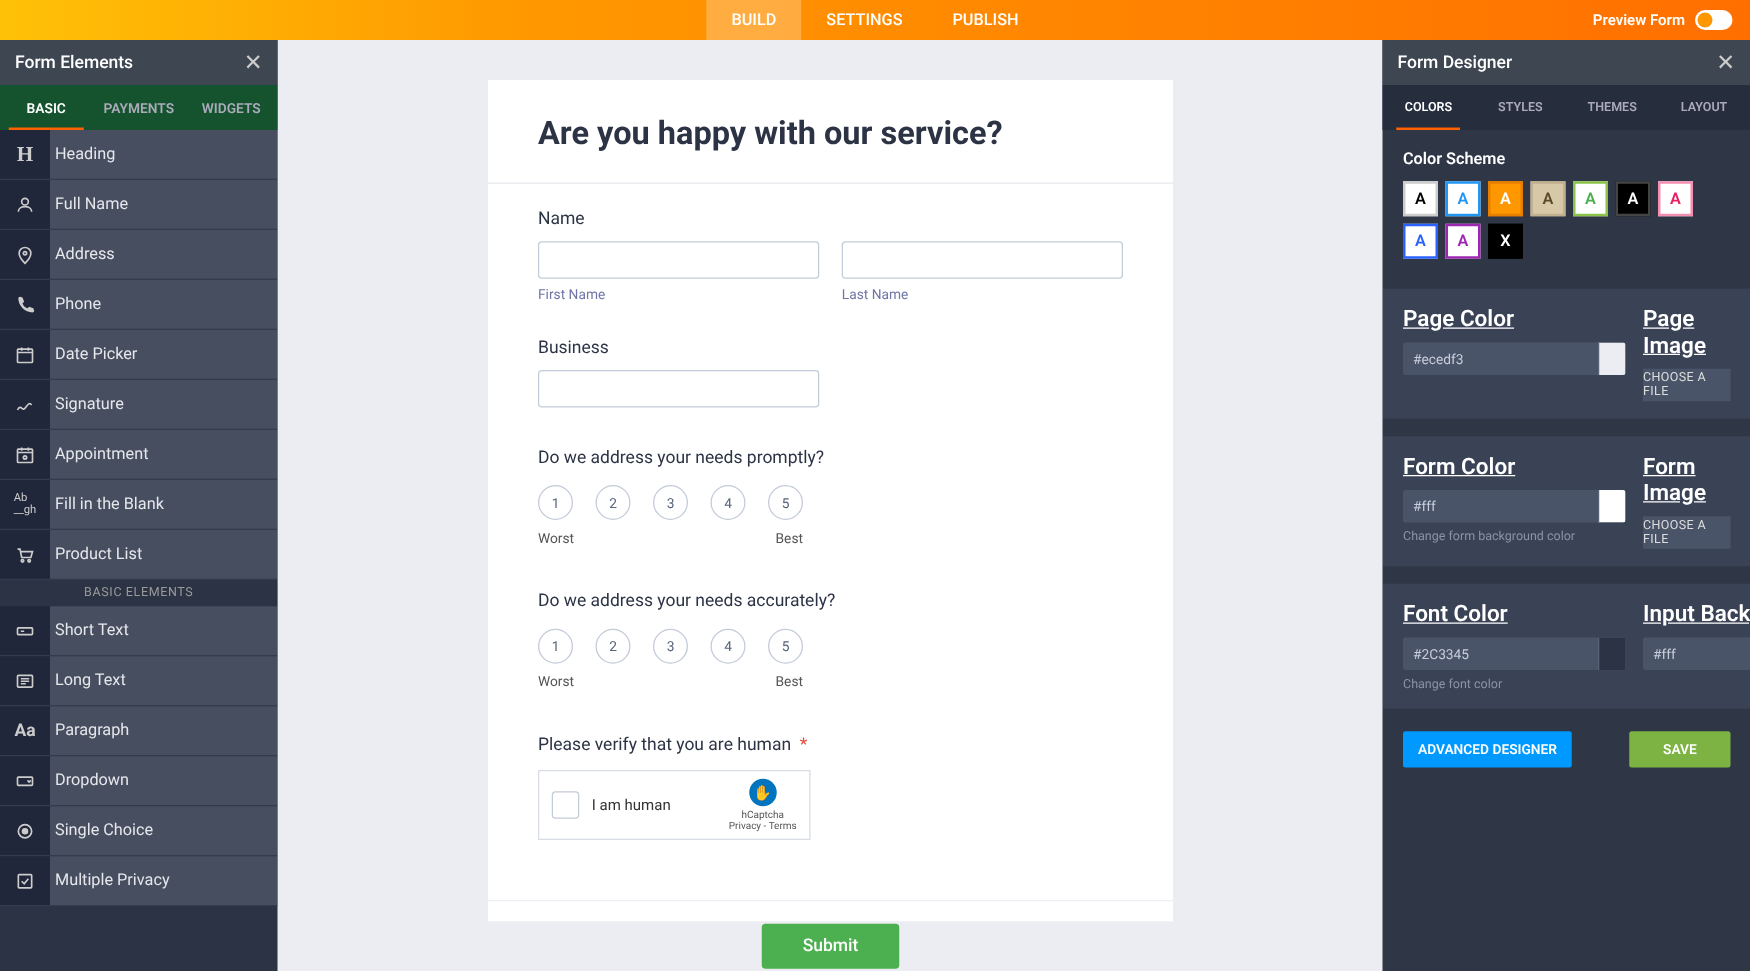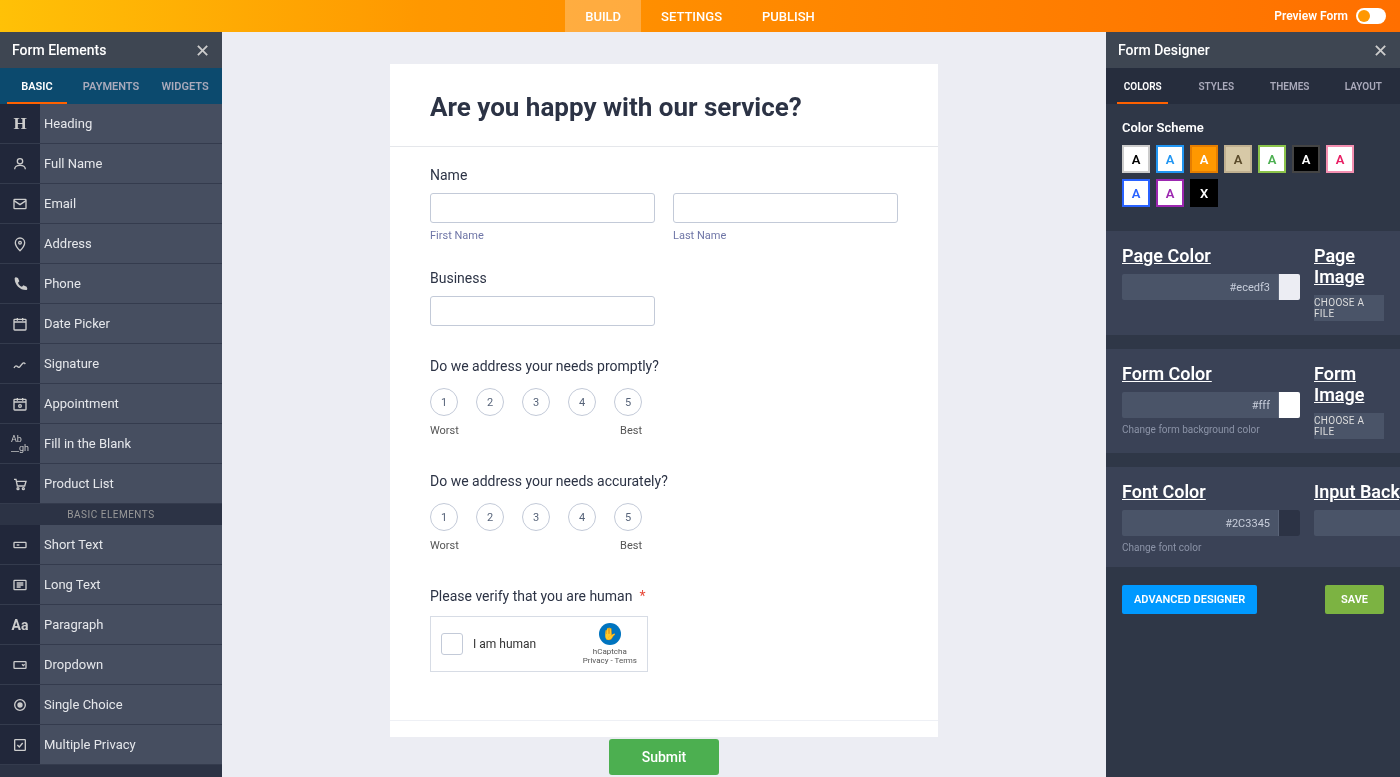--- a/index.html
+++ b/index.html
@@ -11,21 +11,21 @@
 .preview { position: absolute; right: 14px; display: flex; align-items: center; gap: 8px; color: #fff; font-size: 12px; font-weight: 600; }
 .toggle { width: 30px; height: 16px; background: #fff; border-radius: 10px; position: relative; }
 .toggle::after { content: ''; width: 12px; height: 12px; background: #ff9800; border-radius: 50%; position: absolute; top: 2px; left: 2px; }
 
 .layout { display: flex; height: calc(100vh - 32px); }
 
 
 .left-panel { width: 222px; background: #2c3345; color: #fff; display: flex; flex-direction: column; }
 .panel-header { height: 36px; background: #3e4652; display: flex; align-items: center; justify-content: space-between; padding: 0 12px; font-size: 14px; font-weight: 500; }
 .close-x { font-size: 18px; cursor: pointer; color: #ccc; }
-.left-tabs { display: flex; background: #0c4a6e; height: 36px; }
+.left-tabs { display: flex; background: #14532d; height: 36px; }
 .left-tab { flex: 1; display: flex; align-items: center; justify-content: center; font-size: 11px; font-weight: 600; color: #aab; cursor: pointer; position: relative; }
 .left-tab.active { color: #fff; }
 .left-tab.active::after { content: ''; position: absolute; bottom: 0; left: 10%; right: 10%; height: 2px; background: #ff6100; }
 .elements-list { flex: 1; overflow-y: auto; }
 .element-item { display: flex; align-items: center; height: 40px; cursor: pointer; border-bottom: 1px solid #343b4d; }
 .element-icon { width: 40px; display: flex; align-items: center; justify-content: center; background: #21273a; height: 100%; color: #ccc; }
 .element-label { padding-left: 4px; font-size: 13px; flex: 1; background: #464e60; height: 100%; display: flex; align-items: center; color: #e5e7eb; }
 .section-divider { background: #2c3345; text-align: center; font-size: 10px; padding: 5px 0; color: #999; letter-spacing: 0.5px; }
 
 
@@ -63,27 +63,27 @@
 .right-tab.active::after { content: ''; position: absolute; bottom: 0; left: 15%; right: 15%; height: 2px; background: #ff6100; }
 .right-body { padding: 16px; flex: 1; overflow-y: auto; }
 .section-title { font-size: 13px; font-weight: 600; margin-bottom: 10px; }
 .swatches { display: flex; flex-wrap: wrap; gap: 6px; margin-bottom: 24px; }
 .swatch { width: 28px; height: 28px; display: flex; align-items: center; justify-content: center; font-size: 13px; font-weight: 600; cursor: pointer; border: 2px solid transparent; }
 .color-group { background: #3a4256; margin: 0 -16px 14px; padding: 14px 16px; }
 .color-row { display: flex; gap: 14px; }
 .color-col { flex: 1; }
 .color-label { font-size: 18px; font-weight: 600; margin-bottom: 8px; text-decoration: underline; }
 .color-input-wrap { display: flex; background: #4a5468; border-radius: 2px; overflow: hidden; height: 26px; }
-.color-input { flex: 1; background: transparent; border: none; color: #c7cdda; font-size: 11px; padding: 0 8px; text-align: right; }
+.color-input { flex: 1; background: transparent; border: none; color: #c7cdda; font-size: 11px; padding: 0 8px; }
 .color-chip { width: 22px; border-left: 1px solid #5a6478; }
 .choose-file { background: #4a5468; color: #ddd; font-size: 10px; height: 26px; display: flex; align-items: center; justify-content: center; cursor: pointer; letter-spacing: 0.3px; }
 .help-text { font-size: 10px; color: #8b93a7; margin-top: 6px; }
 .action-row { display: flex; justify-content: space-between; margin-top: 18px; }
 .adv-btn { background: #09f; color: #fff; border: none; padding: 8px 12px; font-size: 11px; font-weight: 600; border-radius: 2px; cursor: pointer; }
-.save-btn { background: #7cb342; color: #fff; border: none; padding: 8px 16px; font-size: 11px; font-weight: 600; border-radius: 2px; cursor: pointer; }
+.save-btn { background: #7cb342; color: #fff; border: none; padding: 8px 27px; font-size: 11px; font-weight: 600; border-radius: 2px; cursor: pointer; }
 
 .elements-list::-webkit-scrollbar, .right-body::-webkit-scrollbar, .canvas::-webkit-scrollbar { width: 8px; }
 .elements-list::-webkit-scrollbar-thumb, .right-body::-webkit-scrollbar-thumb { background: #4a5468; }
 .canvas::-webkit-scrollbar-thumb { background: #c3cad8; }
 </style>
 </head>
 <body>
 
 <div class="topbar">
   <div class="topbar-tabs">
@@ -117,29 +117,20 @@
           <div class="element-label">Heading</div>
         </div>
         <div class="element-item">
           <div class="element-icon">
             <svg width="16" height="16" viewBox="0 0 24 24" fill="none" stroke="currentColor" stroke-width="2">
               <circle cx="12" cy="8" r="4"></circle>
               <path d="M4 20c0-4 4-6 8-6s8 2 8 6"></path>
             </svg>
           </div>
           <div class="element-label">Full Name</div>
-        </div>
-        <div class="element-item">
-          <div class="element-icon">
-            <svg width="16" height="16" viewBox="0 0 24 24" fill="none" stroke="currentColor" stroke-width="2">
-              <rect x="3" y="5" width="18" height="14" rx="1"></rect>
-              <path d="M3 7l9 6 9-6"></path>
-            </svg>
-          </div>
-          <div class="element-label">Email</div>
         </div>
         <div class="element-item">
           <div class="element-icon">
             <svg width="16" height="16" viewBox="0 0 24 24" fill="none" stroke="currentColor" stroke-width="2">
               <path d="M12 22s7-7 7-12a7 7 0 10-14 0c0 5 7 12 7 12z"></path>
               <circle cx="12" cy="10" r="2"></circle>
             </svg>
           </div>
           <div class="element-label">Address</div>
         </div>

